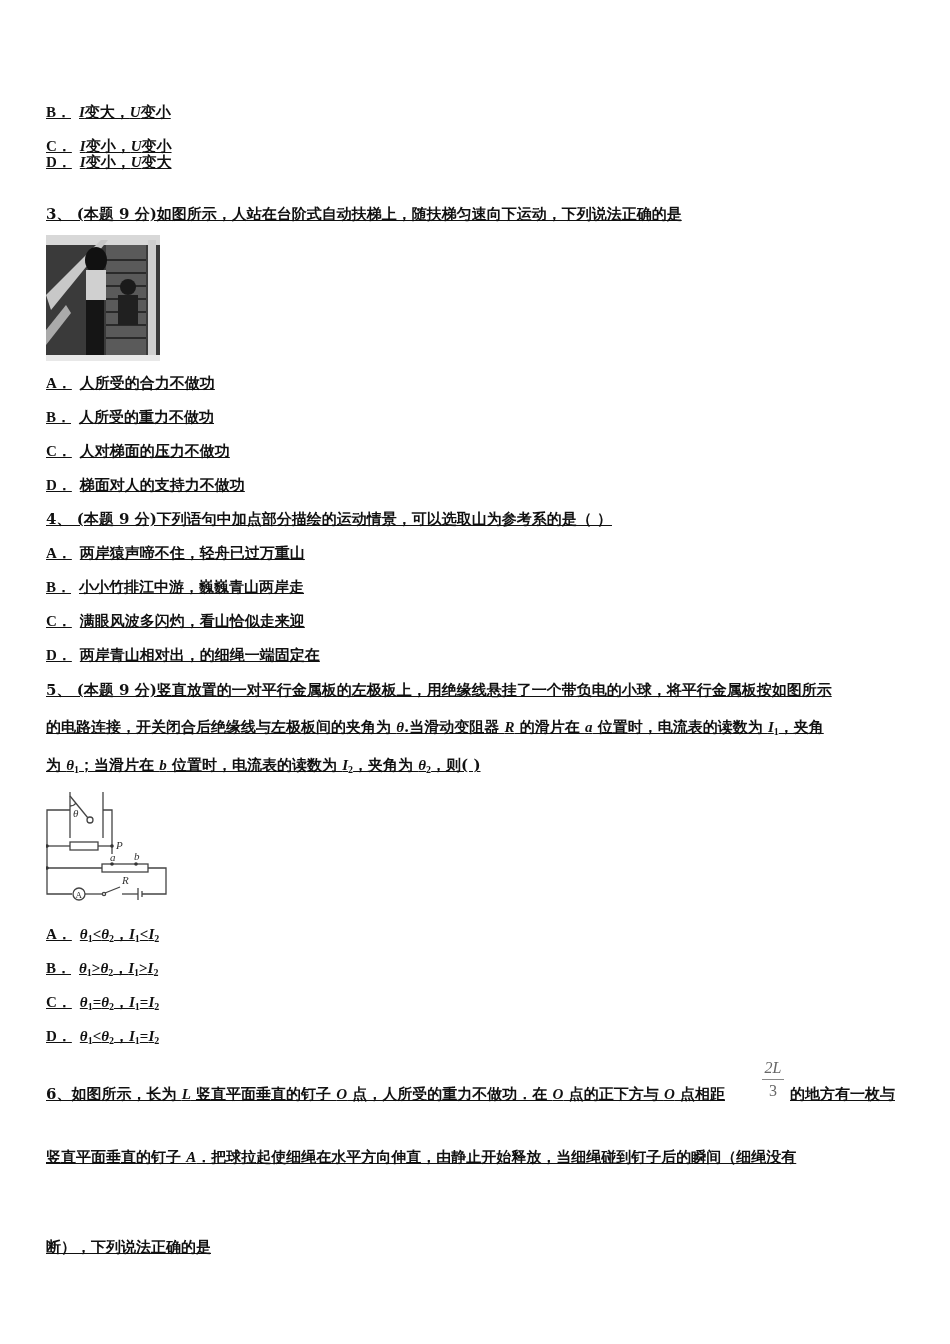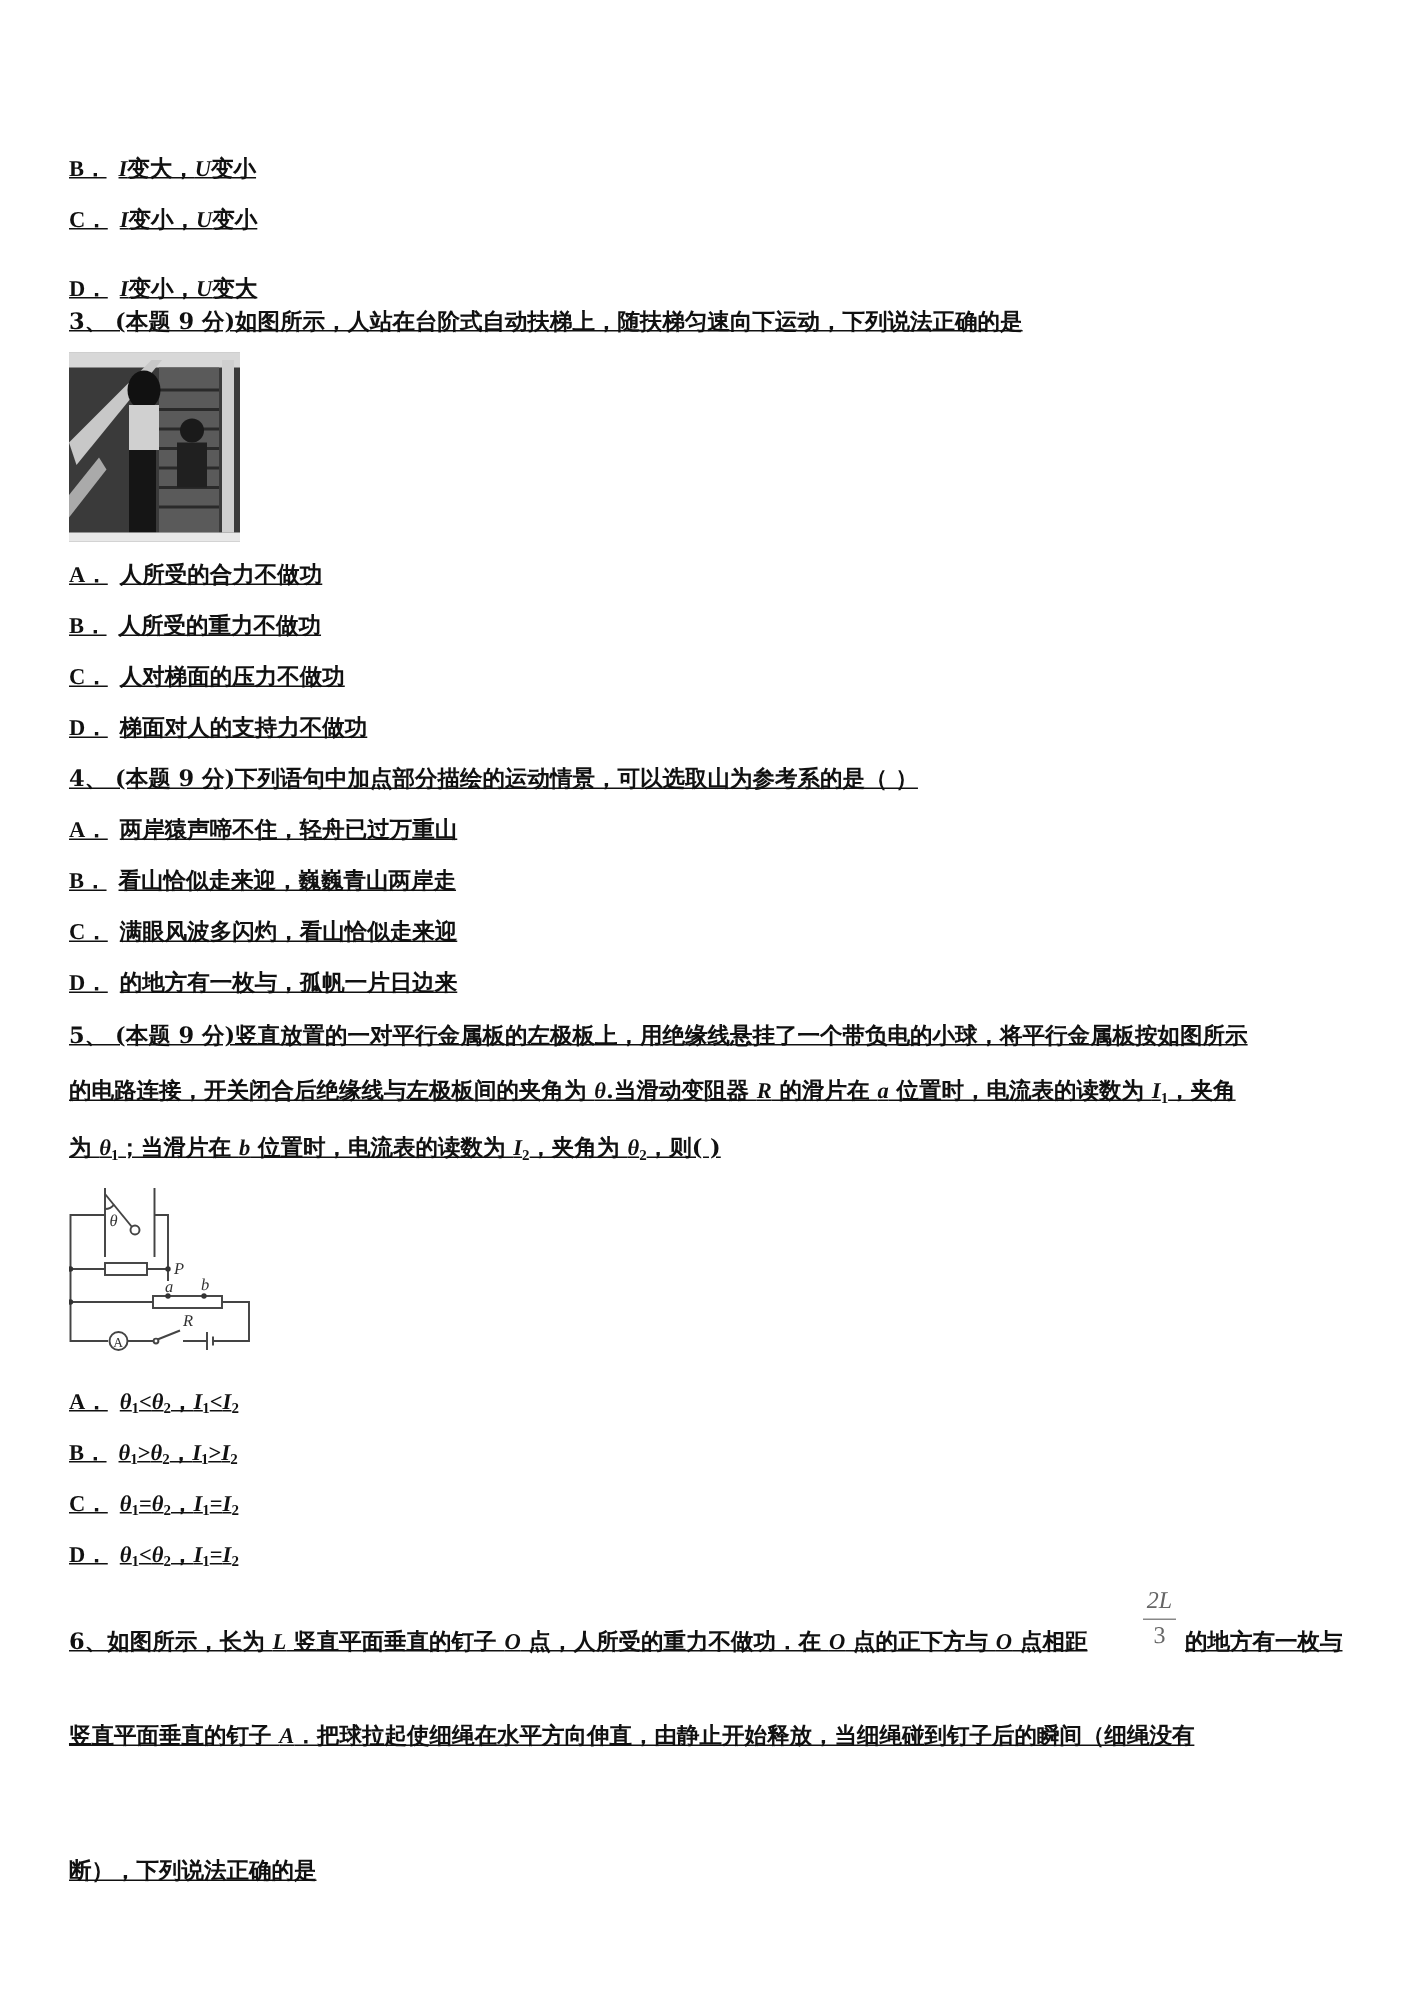--- a/index.html
+++ b/index.html
@@ -30,21 +30,21 @@
   </style>
 </head>
 <body>
 
 <div class="line" style="top:102px">
   <span class="lbl">B．</span><span class="it">I</span><span>变大，</span><span class="it">U</span><span>变小</span>
 </div>
 <div class="line" style="top:136px">
   <span class="lbl">C．</span><span class="it">I</span><span>变小，</span><span class="it">U</span><span>变小</span>
 </div>
-<div class="line" style="top:182px">
+<div class="line" style="top:152px">
   <span class="lbl">D．</span><span class="it">I</span><span>变小，</span><span class="it">U</span><span>变大</span>
 </div>
 
 <div class="line" style="top:204px">3、 (本题 9 分)如图所示，人站在台阶式自动扶梯上，随扶梯匀速向下运动，下列说法正确的是</div>
 <div class="fig" style="left:46px; top:235px; width:114px; height:126px;">
   <svg width="114" height="126" viewBox="0 0 114 126">
     <rect x="0" y="0" width="114" height="126" fill="#3a3a3a"></rect>
     <rect x="0" y="0" width="114" height="10" fill="#d8d8d8"></rect>
     <rect x="60" y="10" width="40" height="110" fill="#5a5a5a"></rect>
     <g stroke="#2a2a2a" stroke-width="2">
@@ -67,23 +67,23 @@
     <rect x="0" y="120" width="114" height="6" fill="#e8e8e8"></rect>
   </svg>
 </div>
 <div class="line" style="top:373px"><span class="lbl">A．</span><span>人所受的合力不做功</span></div>
 <div class="line" style="top:407px"><span class="lbl">B．</span><span>人所受的重力不做功</span></div>
 <div class="line" style="top:441px"><span class="lbl">C．</span><span>人对梯面的压力不做功</span></div>
 <div class="line" style="top:475px"><span class="lbl">D．</span><span>梯面对人的支持力不做功</span></div>
 
 <div class="line" style="top:509px">4、 (本题 9 分)下列语句中加点部分描绘的运动情景，可以选取山为参考系的是（    ）</div>
 <div class="line" style="top:543px"><span class="lbl">A．</span><span>两岸猿声啼不住，轻舟已过万重山</span></div>
-<div class="line" style="top:577px"><span class="lbl">B．</span><span>看山恰似走来迎，巍巍青山两岸走</span></div>
+<div class="line" style="top:577px"><span class="lbl">B．</span><span>小小竹排江中游，巍巍青山两岸走</span></div>
 <div class="line" style="top:611px"><span class="lbl">C．</span><span>满眼风波多闪灼，看山恰似走来迎</span></div>
-<div class="line" style="top:645px"><span class="lbl">D．</span><span>的地方有一枚与，孤帆一片日边来</span></div>
+<div class="line" style="top:645px"><span class="lbl">D．</span><span>两岸青山相对出，的细绳一端固定在</span></div>
 
 <div class="line" style="top:680px">5、 (本题 9 分)竖直放置的一对平行金属板的左极板上，用绝缘线悬挂了一个带负电的小球，将平行金属板按如图所示</div>
 <div class="line" style="top:717px">
   <span>的电路连接，开关闭合后绝缘线与左极板间的夹角为 </span><span class="it">θ</span><span>.当滑动变阻器 </span><span class="it">R</span><span> 的滑片在 </span><span class="it">a</span><span> 位置时，电流表的读数为 </span><span class="it">I</span><span class="sub">1</span><span>，夹角</span>
 </div>
 <div class="line" style="top:755px">
   <span>为 </span><span class="it">θ</span><span class="sub">1</span><span>；当滑片在 </span><span class="it">b</span><span> 位置时，电流表的读数为 </span><span class="it">I</span><span class="sub">2</span><span>，夹角为 </span><span class="it">θ</span><span class="sub">2</span><span>，则(        )</span>
 </div>
 
 <div class="fig" style="left:46px; top:788px; width:136px; height:118px;">

